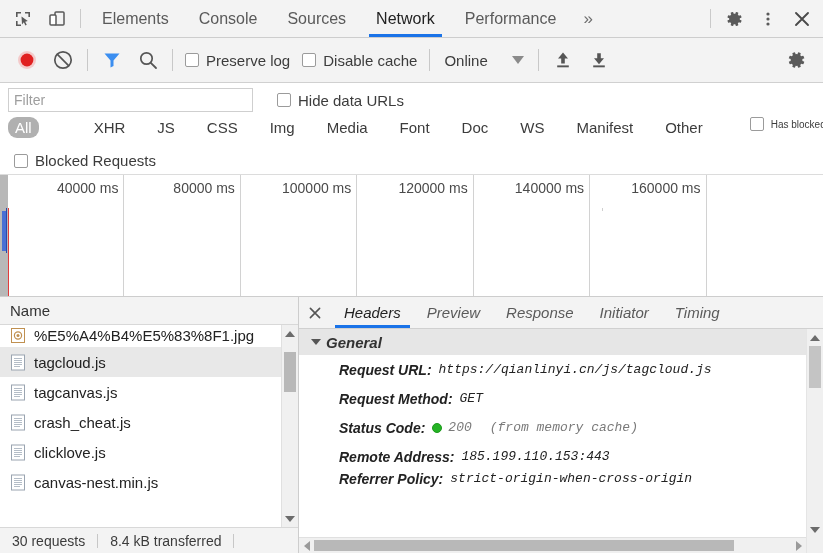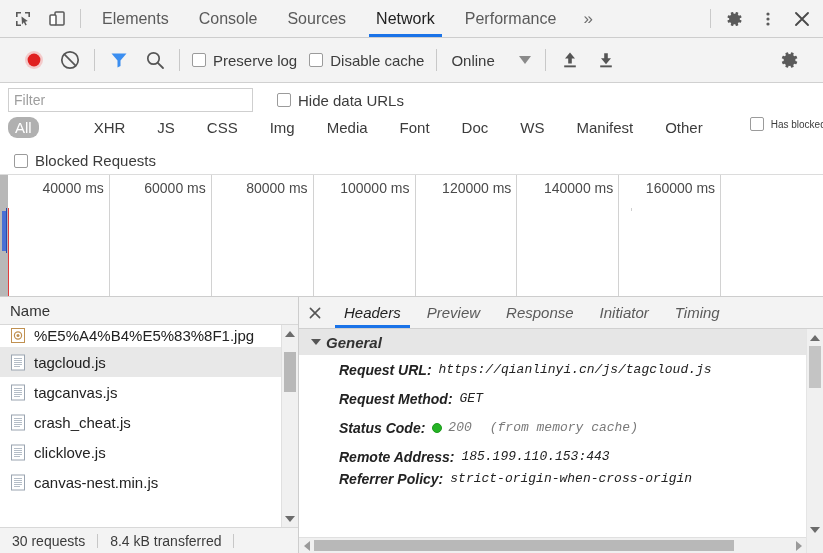--- a/index.html
+++ b/index.html
@@ -89,21 +89,21 @@
 
   
   .nettoolbar {
     height: 45px;
     min-height: 45px;
     background: #f3f3f3;
     border-bottom: 1px solid #d0d0d0;
     display: flex;
     align-items: center;
     box-sizing: border-box;
-    padding: 0 16px;
+    padding: 0 9px;
   }
   .nt-btn {
     width: 36px;
     height: 36px;
     display: flex;
     align-items: center;
     justify-content: center;
     cursor: pointer;
   }
   .nt-sep {
@@ -665,23 +665,20 @@
     </label>
   </div>
 
   <div class="overview">
     <div class="ov-gutter"></div>
     <div class="ov-grid">
       <div class="ov-col">
         <span class="ov-label">40000 ms</span>
       </div>
       <div class="ov-col">
-        <span class="ov-label">60000 ms</span>
-      </div>
-      <div class="ov-col">
         <span class="ov-label">80000 ms</span>
       </div>
       <div class="ov-col">
         <span class="ov-label">100000 ms</span>
       </div>
       <div class="ov-col">
         <span class="ov-label">120000 ms</span>
       </div>
       <div class="ov-col">
         <span class="ov-label">140000 ms</span>

